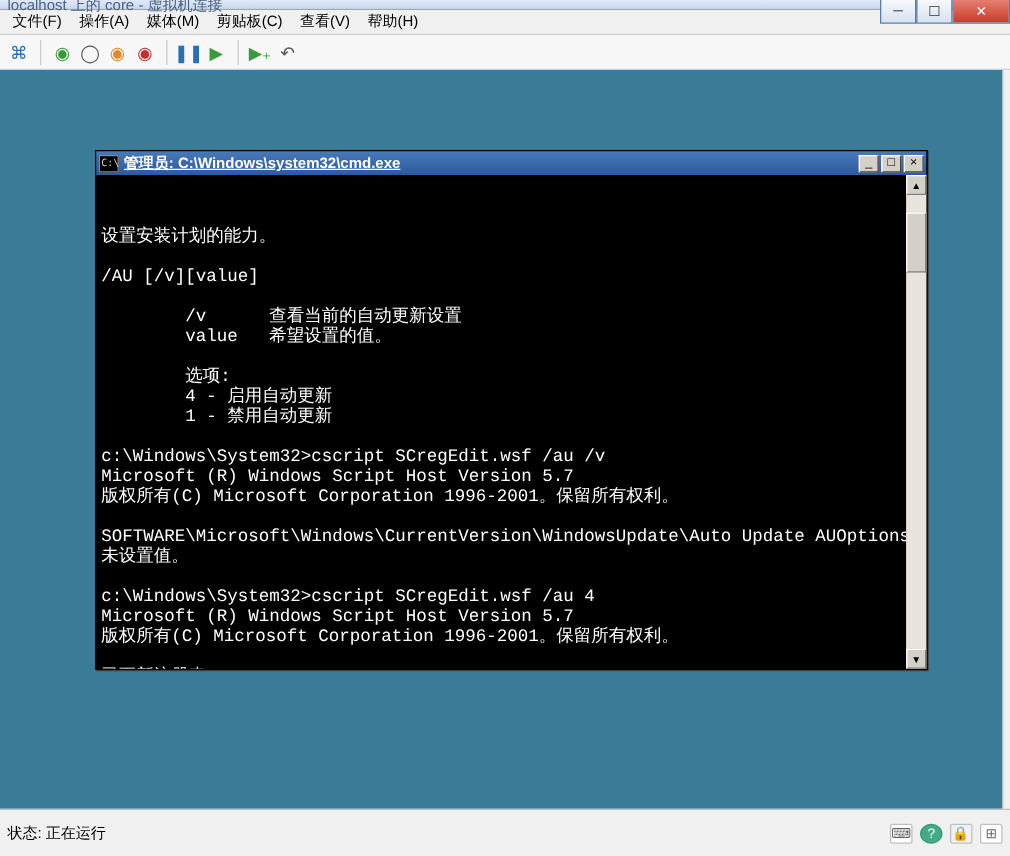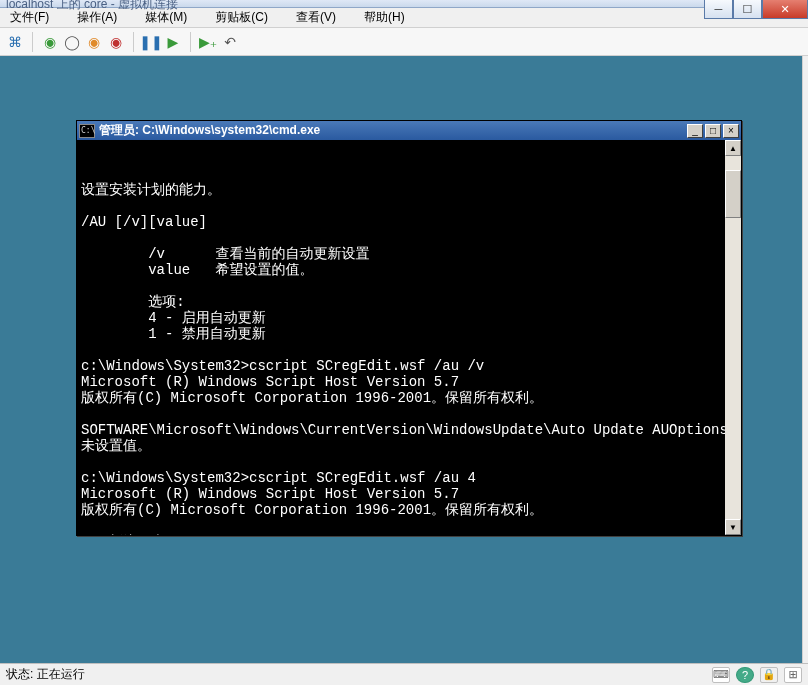--- a/index.html
+++ b/index.html
@@ -7,50 +7,50 @@
 
   
   .outer-titlebar { height: 8px; background: linear-gradient(#dfe8f6,#cad9ec); border-bottom: 1px solid #8fa7c8; display: flex; align-items: center; padding: 0 6px; position: relative; }
   .outer-title { color: #4b6184; font-size: 12px; line-height: 8px; }
   .outer-controls { position: absolute; right: 0; top: -1px; display: flex; }
   .oc-btn { width: 29px; height: 20px; border: 1px solid #5a7aa8; display: flex; align-items: center; justify-content: center; font-size: 11px; color: #333; }
   .oc-min { background: linear-gradient(#f6f9fd,#d6e1f0); }
   .oc-max { background: linear-gradient(#f6f9fd,#d6e1f0); }
   .oc-close { background: linear-gradient(#e57f70,#c83b29); color: #fff; width: 46px; }
 
-  .menubar { height: 20px; background: #f0f0f0; border-bottom: 1px solid #d0d0d0; display: flex; align-items: center; padding: 0 4px; gap: 16px; }
+  .menubar { height: 20px; background: #f0f0f0; border-bottom: 1px solid #d0d0d0; display: flex; align-items: center; padding: 0 4px; gap: 2px; }
   .menuitem { padding: 2px 6px; cursor: default; }
 
   .toolbar { height: 28px; background: #f7f7f7; border-bottom: 1px solid #d0d0d0; display: flex; align-items: center; padding: 0 6px; gap: 4px; }
   .tbtn { width: 18px; height: 18px; display: flex; align-items: center; justify-content: center; font-size: 14px; color: #555; }
   .tbtn.green { color: #3a9a3a; }
   .tbtn.orange { color: #e08a2a; }
   .tbtn.red { color: #c03030; }
   .tbtn.blue { color: #2a6fb0; }
   .tsep { width: 1px; height: 20px; background: #ccc; margin: 0 4px; }
 
   .client { flex: 1; background: #3a7a9c; background: #3a7b97; position: relative; height: calc(100% - 8px - 20px - 28px - 22px); }
 
   
   .cmd-window { position: absolute; left: 76px; top: 64px; width: 666px; height: 416px; background: #000; border: 1px solid #000; box-shadow: 1px 1px 0 #404040; }
   .cmd-titlebar { height: 19px; background: linear-gradient(#4a79b8,#2a5aa0); display: flex; align-items: center; padding: 0 2px; color: #fff; font-size: 12px; }
   .cmd-icon { width: 16px; height: 14px; background: #000; border: 1px solid #888; margin-right: 4px; font-size: 8px; color: #ccc; line-height: 12px; text-align: left; padding-left: 1px; font-family: monospace; }
-  .cmd-title { flex: 1; font-weight: bold; white-space: nowrap; overflow: hidden; }
+  .cmd-title { flex: 1; font-weight: bold; white-space: nowrap; overflow: hidden; text-decoration: underline; }
   .cmd-btns { display: flex; gap: 2px; }
   .cmd-btn { width: 16px; height: 14px; background: #d4d0c8; border: 1px solid #fff; border-right-color: #404040; border-bottom-color: #404040; font-size: 10px; display: flex; align-items: center; justify-content: center; color: #000; font-family: Marlett, sans-serif; }
 
   .cmd-body { display: flex; height: calc(100% - 19px); }
   .cmd-content { flex: 1; background: #000; color: #fff; font-family: "NSimSun", "SimSun", "Courier New", monospace; font-size: 14px; line-height: 16px; padding: 2px 4px; white-space: pre; overflow: hidden; margin-top: 40px; }
   .cmd-scrollbar { width: 16px; background: #d4d0c8; display: flex; flex-direction: column; }
   .sb-btn { height: 16px; background: #d4d0c8; border: 1px solid #fff; border-right-color: #808080; border-bottom-color: #808080; font-size: 8px; display: flex; align-items: center; justify-content: center; }
   .sb-track { flex: 1; background: #e8e4dc; position: relative; }
   .sb-thumb { position: absolute; left: 0; right: 0; top: 14px; height: 48px; background: #d4d0c8; border: 1px solid #fff; border-right-color: #808080; border-bottom-color: #808080; }
 
   
-  .statusbar { position: absolute; bottom: 0; left: 0; right: 0; height: 22px; background: #f0f0f0; border-top: 1px solid #bfbfbf; display: flex; align-items: center; padding: 0 6px; }
+  .statusbar { position: absolute; bottom: 0; left: 0; right: 0; height: 38px; background: #f0f0f0; border-top: 1px solid #bfbfbf; display: flex; align-items: center; padding: 0 6px; }
   .status-text { flex: 1; }
   .status-icons { display: flex; gap: 6px; align-items: center; }
   .sicon { width: 18px; height: 16px; border: 1px solid #bfbfbf; background: #fff; display: flex; align-items: center; justify-content: center; font-size: 11px; color: #666; border-radius: 2px; }
   .sicon.help { background: #4a8; color: #fff; border-color: #397; border-radius: 50%; }
   .sicon.lock { background: #f0f0f0; }
 
   .right-side { position:absolute; right:0; top:56px; bottom:22px; width:6px; background:#f0f0f0; border-left:1px solid #d0d0d0;}
 </style>
 </head>
 <body>

